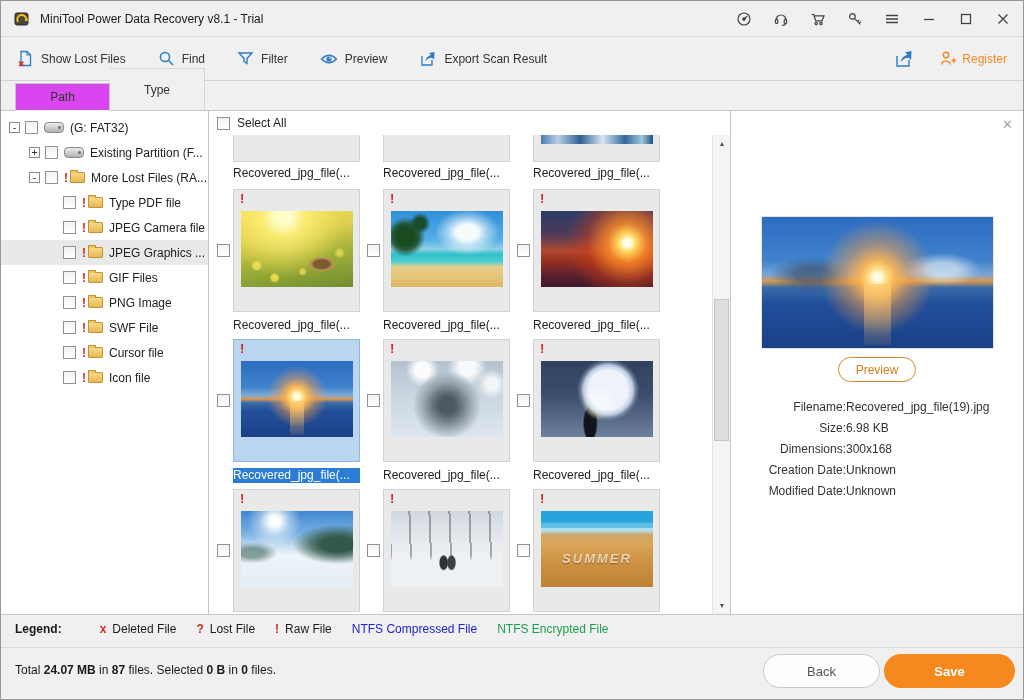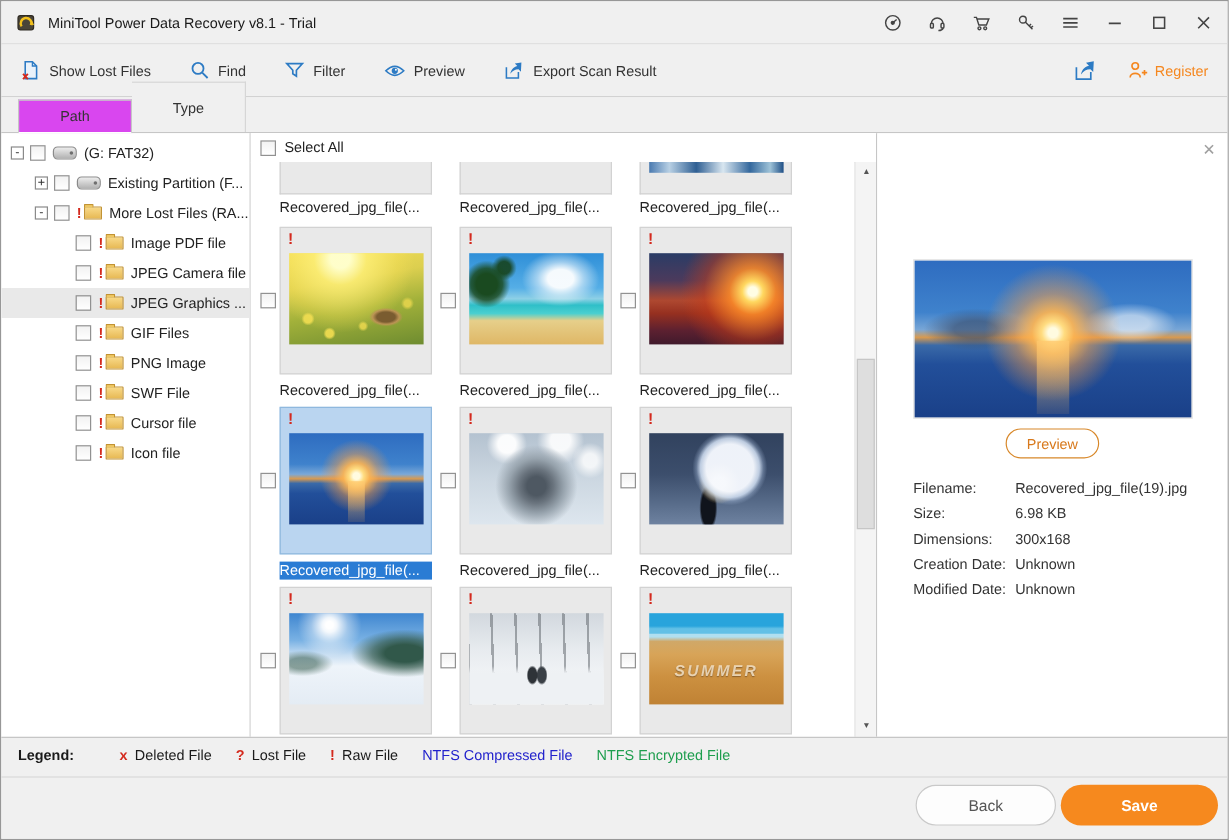--- a/index.html
+++ b/index.html
@@ -142,21 +142,21 @@
     radial-gradient(ellipse at 78% 40%,rgba(255,255,255,.55) 0 6%,transparent 15%),
     linear-gradient(180deg,#2e6cc0 0%,#3f82cc 33%,#78a6d6 44%,#d89a50 49%,#3a6aa8 54%,#224f9a 66%,#1a4088 100%);}
   .pv-ocean::after{content:"";position:absolute;left:44%;top:51%;width:12%;height:47%;
     background:linear-gradient(180deg,rgba(255,200,110,.75),rgba(255,180,90,.1));}
   .pv-btn{position:absolute;left:50%;transform:translateX(-50%);top:246px;width:78px;height:25px;
     border:1px solid #d8882a;border-radius:13px;background:#fff;color:#d8791c;font-size:12px;
     display:flex;align-items:center;justify-content:center;cursor:pointer;box-sizing:border-box;
     font-family:"Liberation Sans",sans-serif;}
   .pv-fields{position:absolute;left:30px;top:290px;right:10px;}
   .pv-row{display:flex;margin-bottom:8px;line-height:13px;}
-  .pv-lab{width:85px;color:#333;flex:none;}
+  .pv-lab{width:85px;color:#333;flex:none;text-align:right;}
   .pv-val{color:#333;}
 
   
   .bottombar{position:absolute;left:0;top:613px;right:0;height:98px;background:#f0f0f0;border-top:1px solid #c6c6c6;box-sizing:border-box;}
   .legend-row{position:absolute;left:14px;top:7px;display:flex;align-items:center;gap:20px;}
   .legend-title{font-weight:700;color:#1a1a1a;margin-right:18px;}
   .leg-item{display:flex;align-items:center;gap:6px;color:#1a1a1a;}
   .leg-mark{color:#d42a1e;font-weight:700;}
   .leg-blue{color:#2222cc;}
   .leg-green{color:#1e9e4e;}
@@ -329,21 +329,21 @@
             <span class="folder-ico"></span>
           </span>
         <span class="tlabel-tree">More Lost Files (RA...</span>
       </div>
       <div class="trow lvl2">
         <span class="cb"></span>
         <span class="folder-wrap">
             <span class="raw-excl">!</span>
             <span class="folder-ico"></span>
           </span>
-        <span class="tlabel-tree">Image PDF file</span>
+        <span class="tlabel-tree">Type PDF file</span>
       </div>
       <div class="trow lvl2">
         <span class="cb"></span>
         <span class="folder-wrap">
             <span class="raw-excl">!</span>
             <span class="folder-ico"></span>
           </span>
         <span class="tlabel-tree">JPEG Camera file</span>
       </div>
       <div class="trow lvl2 selected">
@@ -518,17 +518,29 @@
         <span>Lost File</span>
       </span>
       <span class="leg-item">
         <span class="leg-mark">!</span>
         <span>Raw File</span>
       </span>
       <span class="leg-item leg-blue">NTFS Compressed File</span>
       <span class="leg-item leg-green">NTFS Encrypted File</span>
     </div>
     <div class="bottom-divider"></div>
+    <div class="status-row">
+      <span>Total</span>
+      <span class="b">24.07 MB</span>
+      <span>in</span>
+      <span class="b">87</span>
+      <span>files.</span>
+      <span>Selected</span>
+      <span class="b">0 B</span>
+      <span>in</span>
+      <span class="b">0</span>
+      <span>files.</span>
+    </div>
     <div class="btn btn-back">Back</div>
     <div class="btn btn-save">Save</div>
   </div>
 
 </div>
 
 </body></html>

